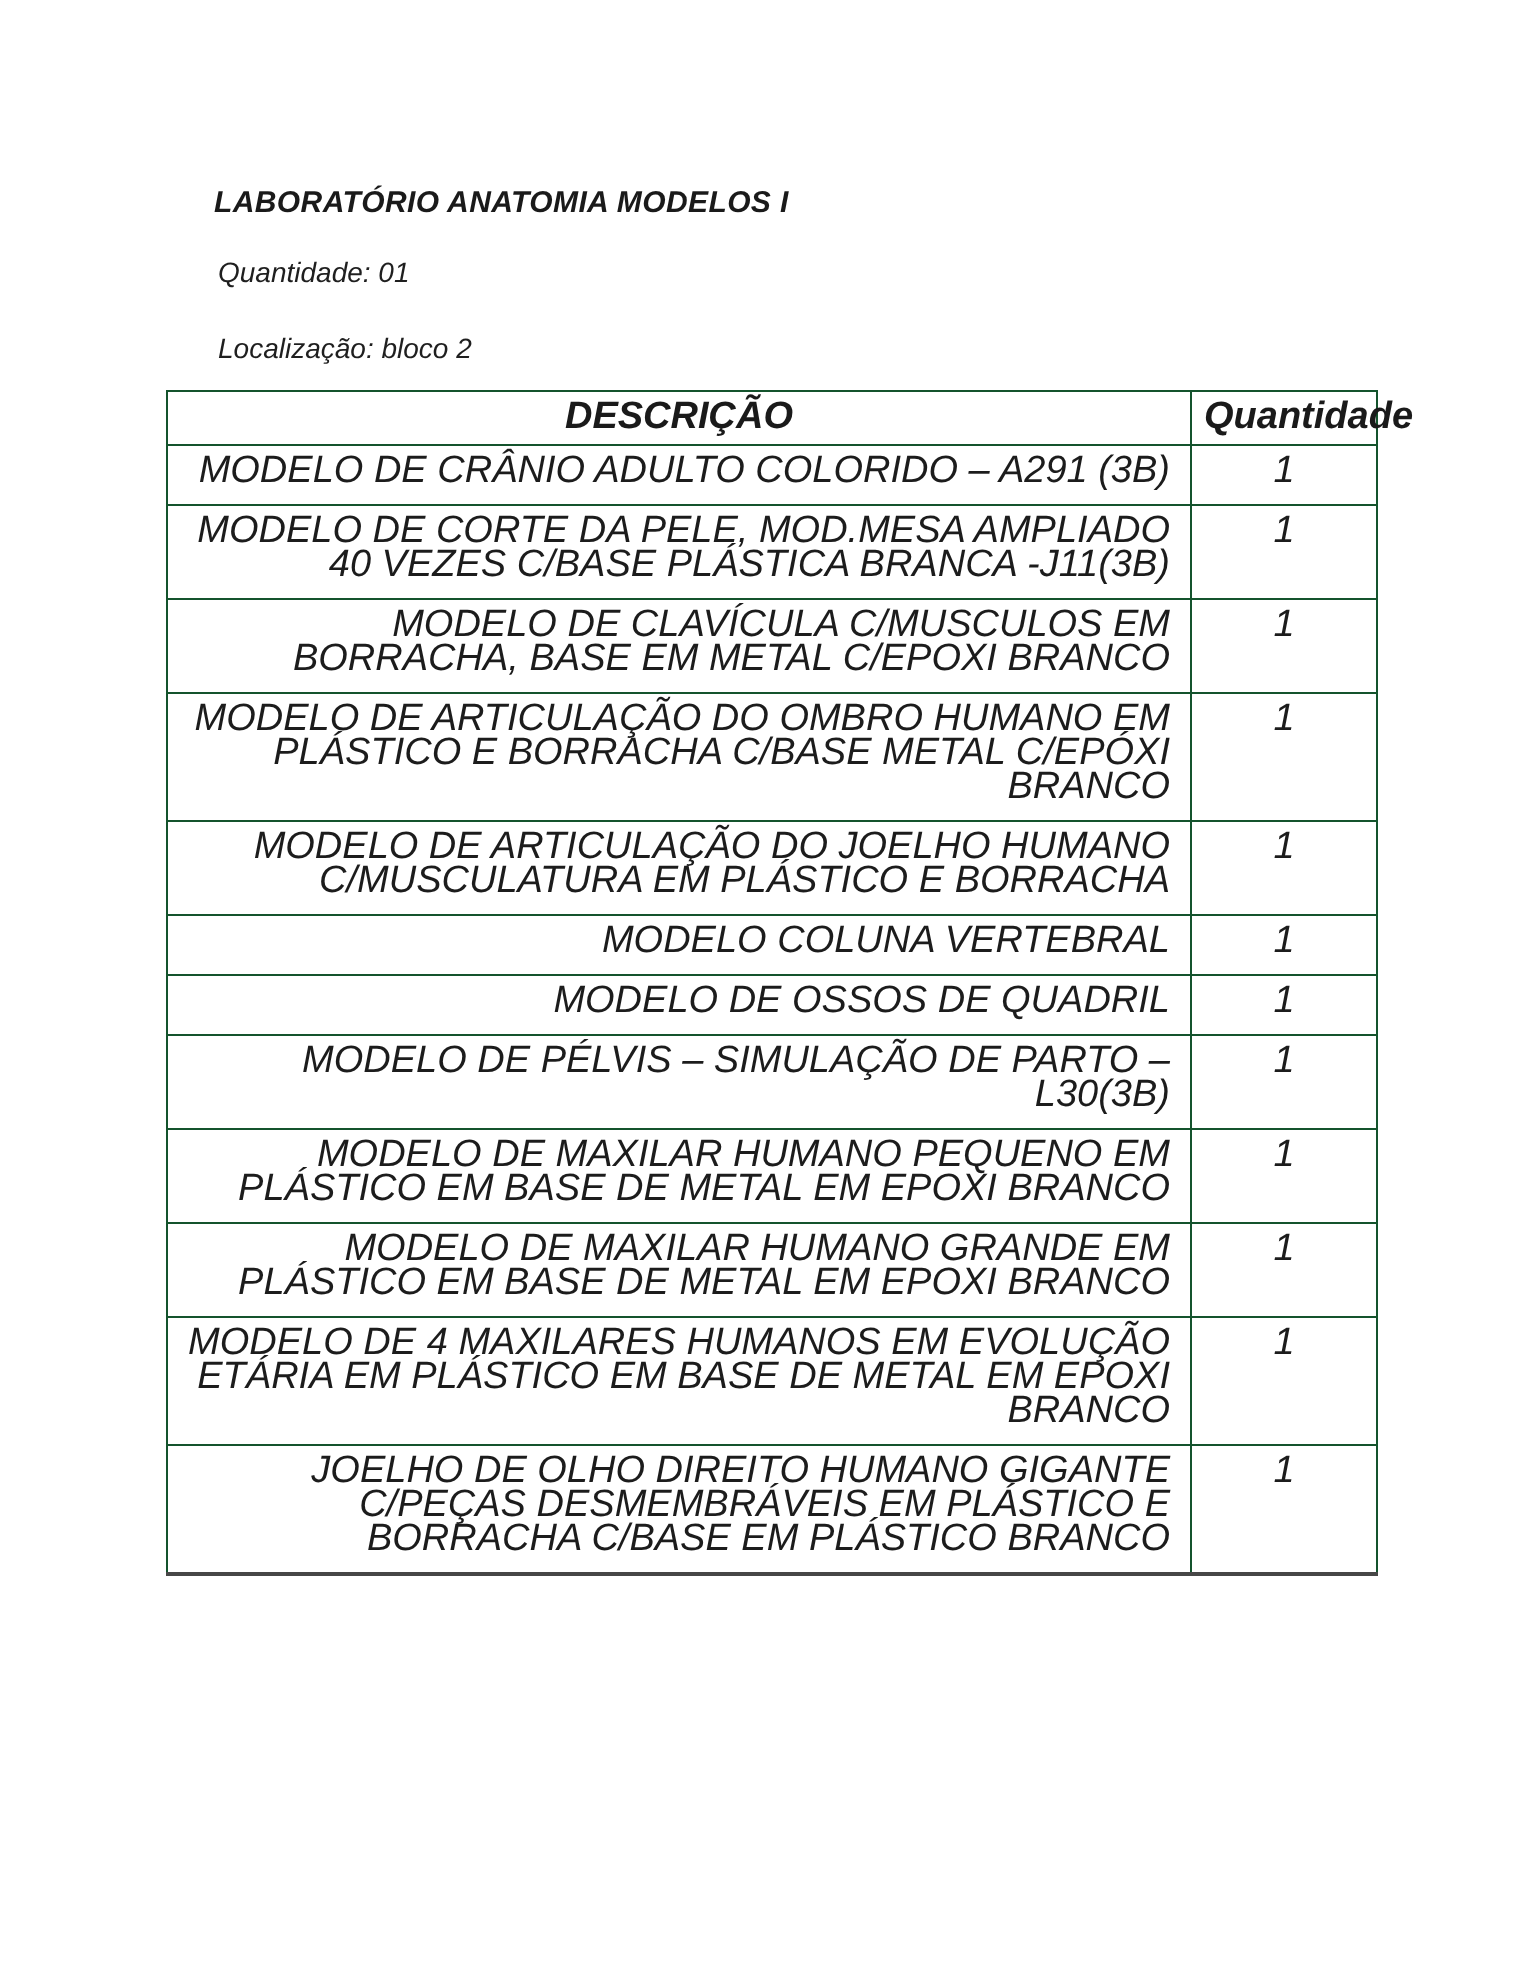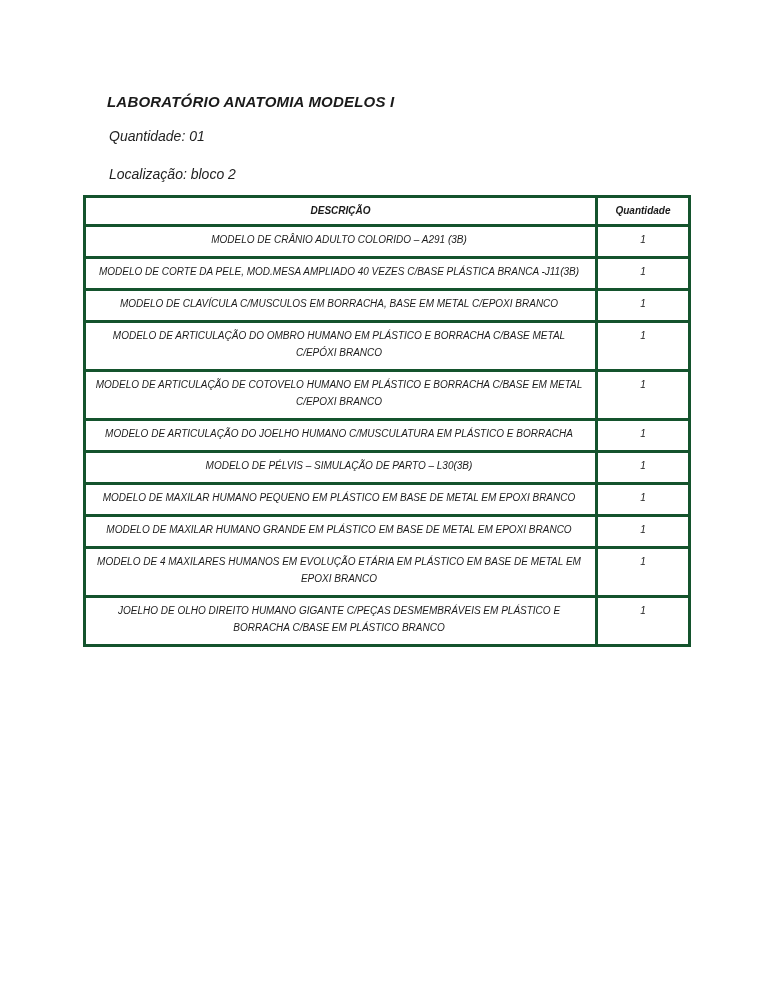--- a/index.html
+++ b/index.html
@@ -40,35 +40,35 @@
   table.inventory {
     margin-top: 11px;
     width: 605px;
     border-collapse: collapse;
     table-layout: fixed;
     border: 1px solid #474747;
     border-bottom-width: 2px;
   }
   table.inventory th,
   table.inventory td {
-    border: 3px solid #14532d;
-    font-size: 10px;
+    border: 1px solid #14532d;
+    font-size: 19px;
     line-height: 17px;
     vertical-align: top;
   }
   table.inventory col.c-desc { width: 512px; }
   table.inventory col.c-qty  { width: 93px; }
   table.inventory th {
     font-weight: bold;
     text-align: center;
     padding: 4px 6px 5px;
     color: #1a1a1a;
   }
   table.inventory td.desc {
-    text-align: center;
+    text-align: right;
     padding: 4px 10px 8px 7px;
   }
   table.inventory td.qty {
     text-align: center;
     padding: 4px 4px 8px;
   }
 </style>
 </head>
 <body>
 
@@ -105,32 +105,36 @@
   <tr>
     <td class="desc">MODELO DE CLAVÍCULA C/MUSCULOS EM BORRACHA, BASE EM METAL C/EPOXI BRANCO</td>
     <td class="qty">1</td>
   </tr>
 
   <tr>
     <td class="desc">MODELO DE ARTICULAÇÃO DO OMBRO HUMANO EM PLÁSTICO E BORRACHA C/BASE METAL C/EPÓXI BRANCO</td>
     <td class="qty">1</td>
   </tr>
 
-  <tr>
-    <td class="desc">MODELO DE ARTICULAÇÃO DE COTOVELO HUMANO EM PLÁSTICO E BORRACHA C/BASE EM METAL C/EPOXI BRANCO</td>
-    <td class="qty">1</td>
-  </tr>
 
 
   <tr>
     <td class="desc">MODELO DE ARTICULAÇÃO DO JOELHO HUMANO C/MUSCULATURA EM PLÁSTICO E BORRACHA</td>
     <td class="qty">1</td>
   </tr>
 
+  <tr>
+    <td class="desc">MODELO COLUNA VERTEBRAL</td>
+    <td class="qty">1</td>
+  </tr>
 
+  <tr>
+    <td class="desc">MODELO DE OSSOS DE QUADRIL</td>
+    <td class="qty">1</td>
+  </tr>
 
   <tr>
     <td class="desc">MODELO DE PÉLVIS – SIMULAÇÃO DE PARTO – L30(3B)</td>
     <td class="qty">1</td>
   </tr>
 
   <tr>
     <td class="desc">MODELO DE MAXILAR HUMANO PEQUENO EM PLÁSTICO EM BASE DE METAL EM EPOXI BRANCO</td>
     <td class="qty">1</td>
   </tr>

